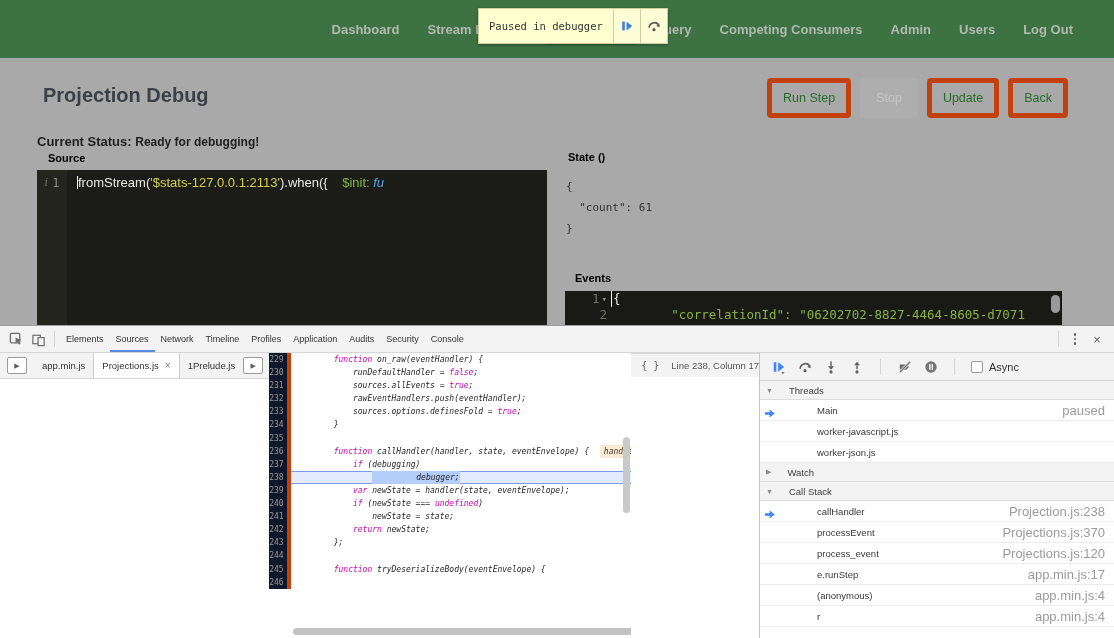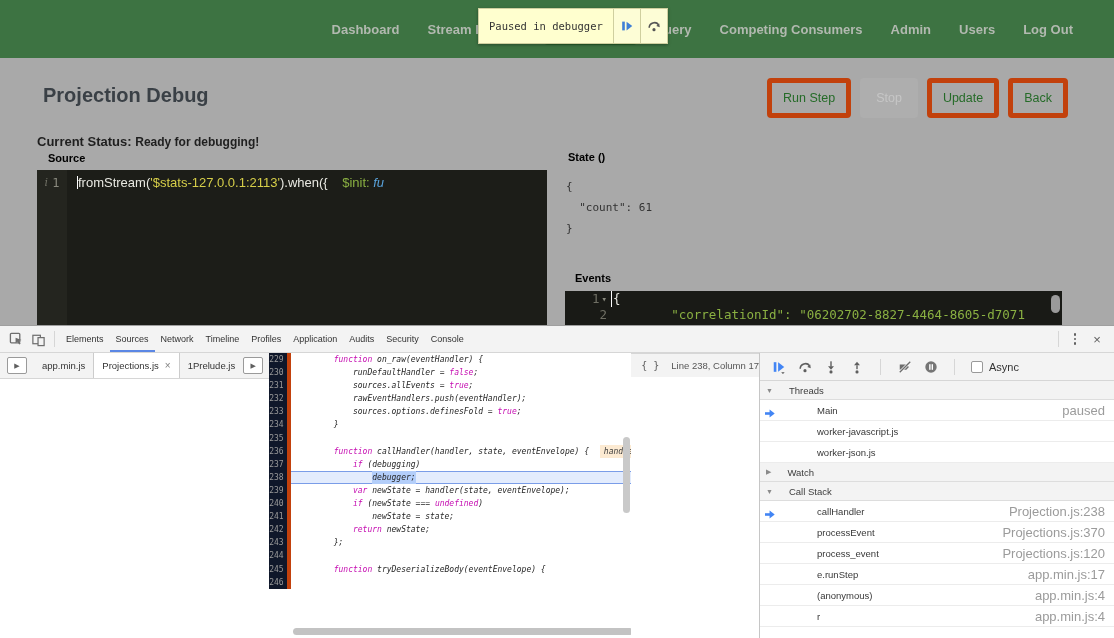--- a/index.html
+++ b/index.html
@@ -66,21 +66,21 @@
   .file-tab{display:flex;align-items:center;padding:0 8px;font-size:9.5px;color:#333;cursor:pointer;}
   .file-tab.active{background:#fff;border-left:1px solid #ccc;border-right:1px solid #ccc;}
   .ft-close{margin-left:6px;color:#808080;font-size:10px;}
   .tab-more{margin-left:auto;margin-right:6px;}
   .code-area{flex:1;position:relative;overflow:hidden;background:#fff;}
   .code-row{display:flex;height:13.1px;line-height:13.1px;font-family:"DejaVu Sans Mono",monospace;font-size:8px;}
   .gutter{width:22px;min-width:22px;text-align:right;padding-right:4px;color:#9a9a9a;background:#0f172a;
           border-right:4px solid #c2410c;box-sizing:border-box;}
   .code-text{flex:1;padding-left:4px;color:#262626;display:flex;overflow:hidden;}
   .code-text span{white-space:pre;font-style:italic;}
-  .cs-p{color:#262626}.cs-k{color:#c50db1}.cs-sel{background:#b3cefa;}
+  .cs-p{color:#262626}.cs-k{color:#c50db1}.cs-sel{background:#b3cefa;padding-left:44px;}
   .code-row.exec .code-text{background:#e3ecfd;box-shadow:inset 0 1px 0 #7a9de8,inset 0 -1px 0 #7a9de8;}
   .inline-hint{flex:1;background:#fcead2;color:#3c3c3c;margin-left:6px;padding:0 4px;overflow:hidden;}
   .h-thumb{position:absolute;left:24px;bottom:3px;width:340px;height:7px;background:#c3c3c3;border-radius:4px;}
   .v-thumb{position:absolute;right:1px;top:84px;width:7px;height:76px;background:#c9c9c9;border-radius:4px;}
   .src-statusbar{height:24px;background:#f3f3f3;border-top:1px solid #d6d6d6;display:flex;align-items:center;gap:12px;
                  padding-left:10px;box-sizing:border-box;font-size:9.5px;color:#565656;}
   .braces{font-family:"DejaVu Sans Mono",monospace;font-size:10px;color:#5f5f5f;cursor:pointer;}
   
   .dt-rightpane{flex:1;display:flex;flex-direction:column;background:#fff;overflow:hidden;}
   .dbg-toolbar{height:28px;min-height:28px;background:#f3f3f3;border-bottom:1px solid #d6d6d6;display:flex;align-items:center;

